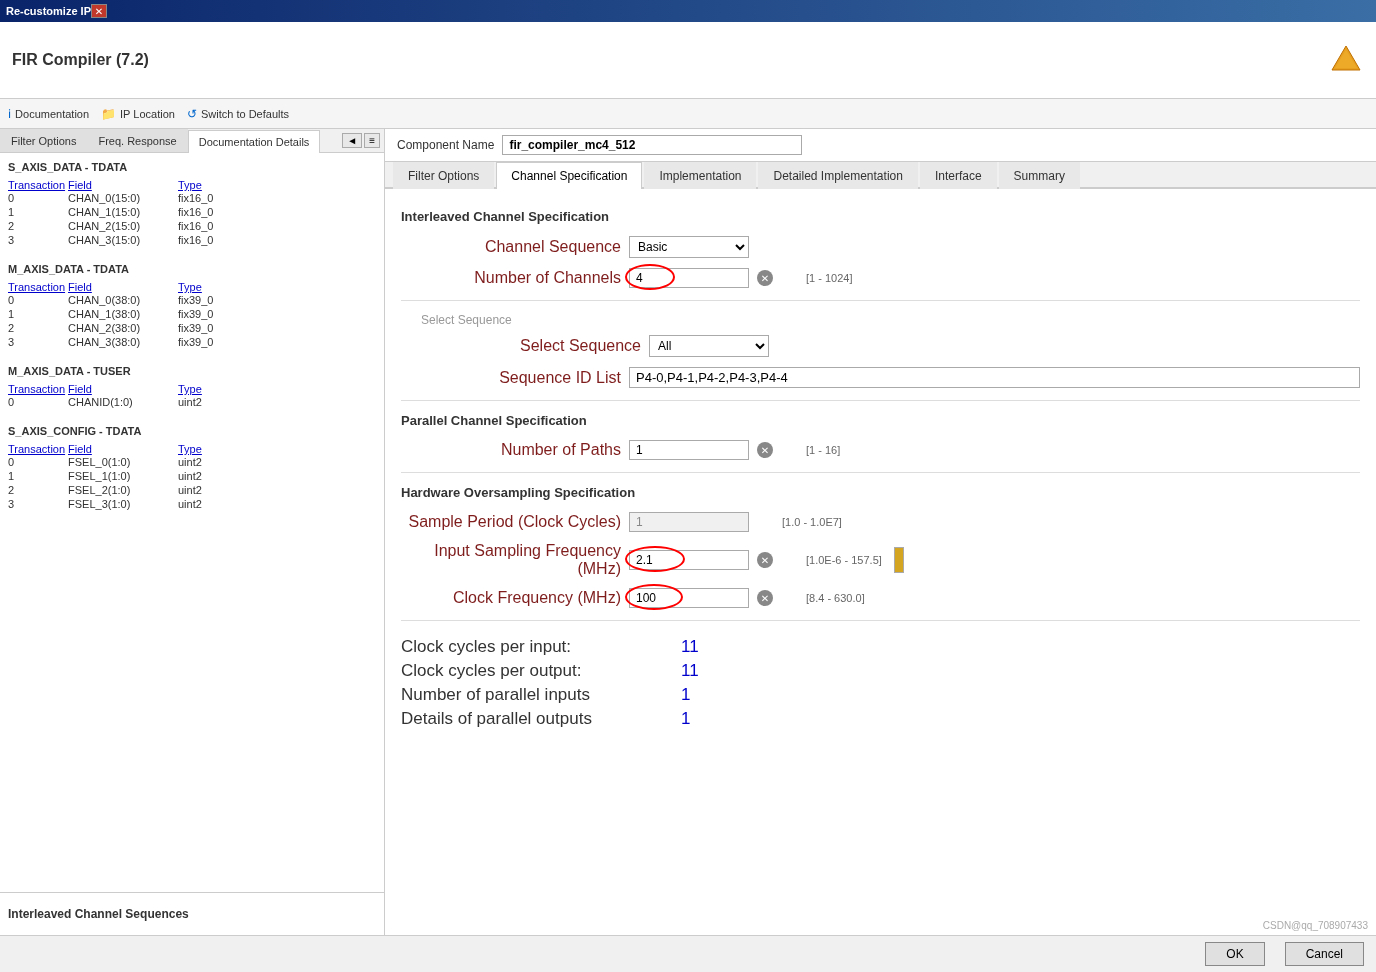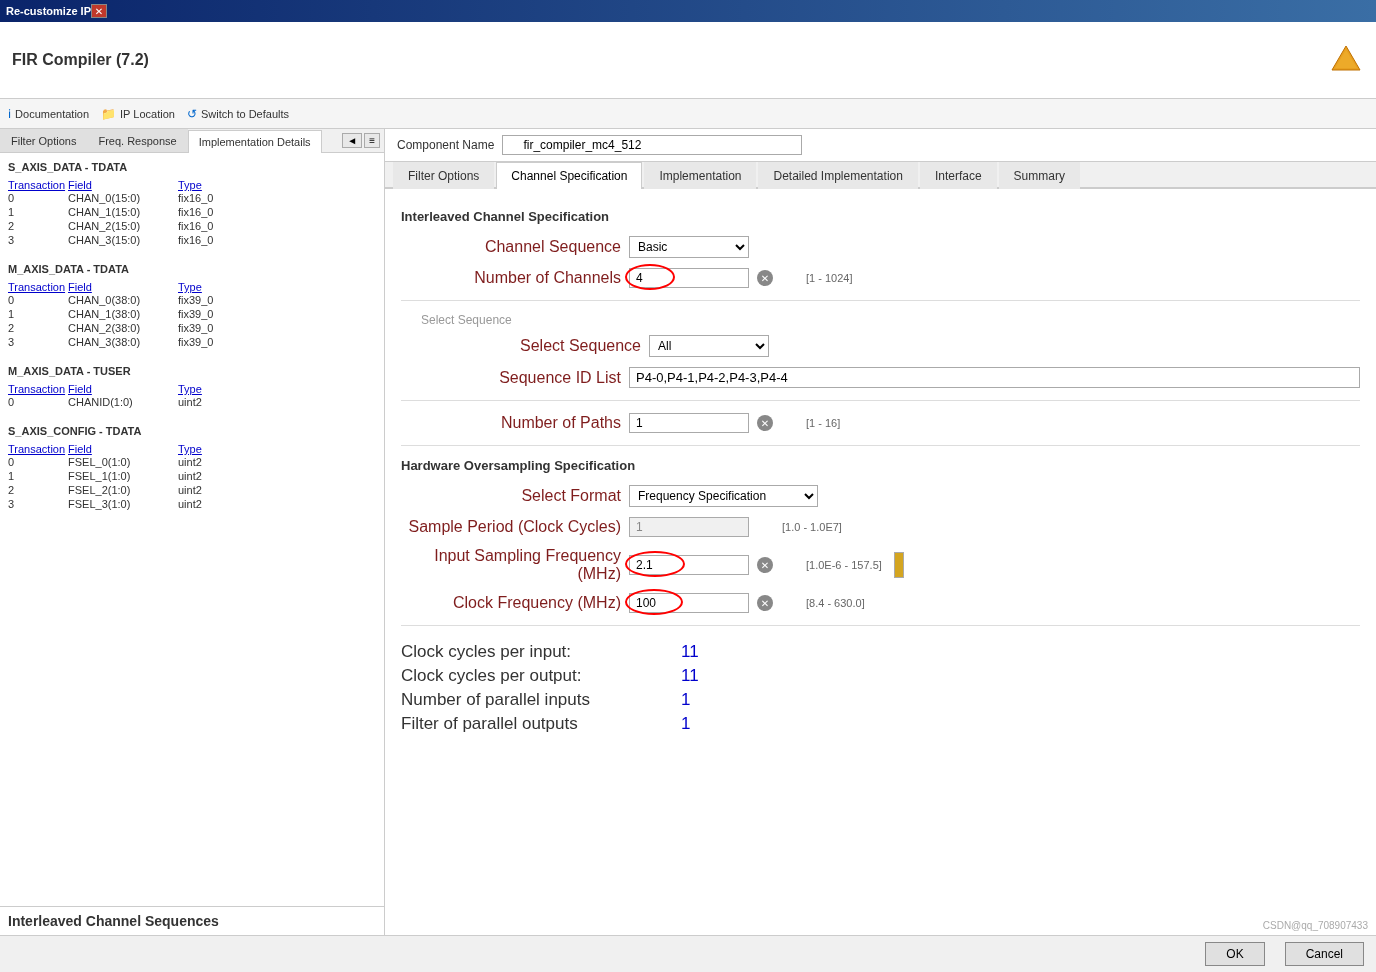--- a/index.html
+++ b/index.html
@@ -117,22 +117,22 @@
     .data-section-title { font-weight: bold; margin-bottom: 6px; color: #333; }
 
     .data-table { width: 100%; }
     .data-table-header { display: grid; grid-template-columns: 60px 110px 80px; }
     .data-table-header span { text-decoration: underline; color: #0000cc; font-weight: normal; cursor: pointer; font-size: 11px; }
     .data-table-row { display: grid; grid-template-columns: 60px 110px 80px; padding: 1px 0; }
     .data-table-row span { font-size: 11px; color: #333; }
 
     .left-panel-bottom {
       border-top: 1px solid #ccc;
-      padding: 6px 8px;
-      font-size: 14px;
+      padding: 14px 8px;
+      font-size: 12px;
       font-weight: bold;
       color: #333;
     }
 
     
     .right-panel {
       flex: 1;
       background: #f5f5f5;
       display: flex;
       flex-direction: column;
@@ -145,25 +145,26 @@
       border-bottom: 1px solid #ccc;
       padding: 6px 12px;
       display: flex;
       align-items: center;
       gap: 8px;
       font-size: 12px;
     }
     .component-name-label { color: #333; }
     .component-name-value {
       border: 1px solid #aaa;
-      padding: 2px 20px;
+      padding: 2px 6px;
       background: white;
       font-size: 12px;
       flex: 1;
       max-width: 300px;
+      font-weight: bold;
     }
 
     
     .tabs-bar {
       display: flex;
       background: #f0f0f0;
       border-bottom: 2px solid #ccc;
       padding: 0 8px;
     }
     .tab {
@@ -375,21 +376,21 @@
       <span>Switch to Defaults</span>
     </div>
   </div>
 
   <div class="content-area">
 
     <div class="left-panel">
       <div class="left-panel-tabs">
         <div class="left-tab">Filter Options</div>
         <div class="left-tab">Freq. Response</div>
-        <div class="left-tab active">Implementation Details</div>
+        <div class="left-tab active">Documentation Details</div>
         <div class="left-tab-nav">
           <button>◄</button>
           <button>≡</button>
         </div>
       </div>
       <div class="left-panel-content">
 
         <div class="data-section">
           <div class="data-section-title">S_AXIS_DATA - TDATA</div>
           <div class="data-table">
@@ -552,39 +553,33 @@
           </div>
         </div>
 
         <div class="form-row">
           <div class="form-label">Sequence ID List</div>
           <input type="text" class="form-input-wide" value="P4-0,P4-1,P4-2,P4-3,P4-4" style="">
         </div>
 
         <hr class="divider-line">
 
+        <div class="section-header">Parallel Channel Specification</div>
 
         <div class="form-row">
           <div class="form-label">Number of Paths</div>
           <input type="text" class="form-input" value="1" style="">
           <div class="clear-btn">✕</div>
           <span class="form-range">[1 - 16]</span>
         </div>
 
         <hr class="divider-line">
 
         <div class="section-header">Hardware Oversampling Specification</div>
 
-        <div class="form-row">
-          <div class="form-label">Select Format</div>
-          <select class="form-select" style="min-width:180px;">
-            <option selected="">Frequency Specification</option>
-            <option>Hardware Oversampling Rate</option>
-          </select>
-        </div>
 
         <div class="form-row">
           <div class="form-label">Sample Period (Clock Cycles)</div>
           <input type="text" class="form-input" value="1" style="background: rgb(240, 240, 240); color: rgb(136, 136, 136);">
           <span class="form-range">[1.0 - 1.0E7]</span>
         </div>
 
         <div class="form-row">
           <div class="form-label">Input Sampling Frequency (MHz)</div>
           <div class="input-freq-wrapper">
@@ -616,21 +611,21 @@
           </div>
           <div class="summary-row">
             <span class="summary-label">Clock cycles per output:</span>
             <span class="summary-value">11</span>
           </div>
           <div class="summary-row">
             <span class="summary-label">Number of parallel inputs</span>
             <span class="summary-value">1</span>
           </div>
           <div class="summary-row">
-            <span class="summary-label">Filter of parallel outputs</span>
+            <span class="summary-label">Details of parallel outputs</span>
             <span class="summary-value">1</span>
           </div>
         </div>
 
         <div class="watermark">CSDN@qq_708907433</div>
       </div>
     </div>
   </div>
 
   <div class="bottom-bar">

